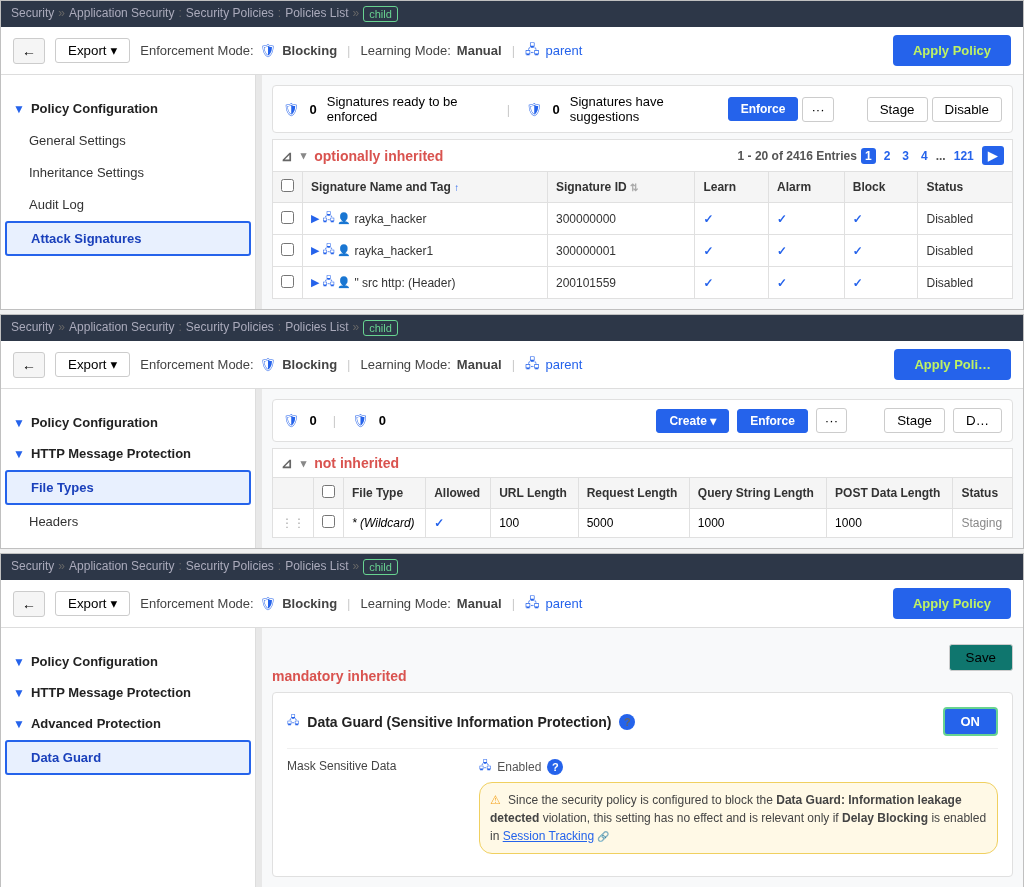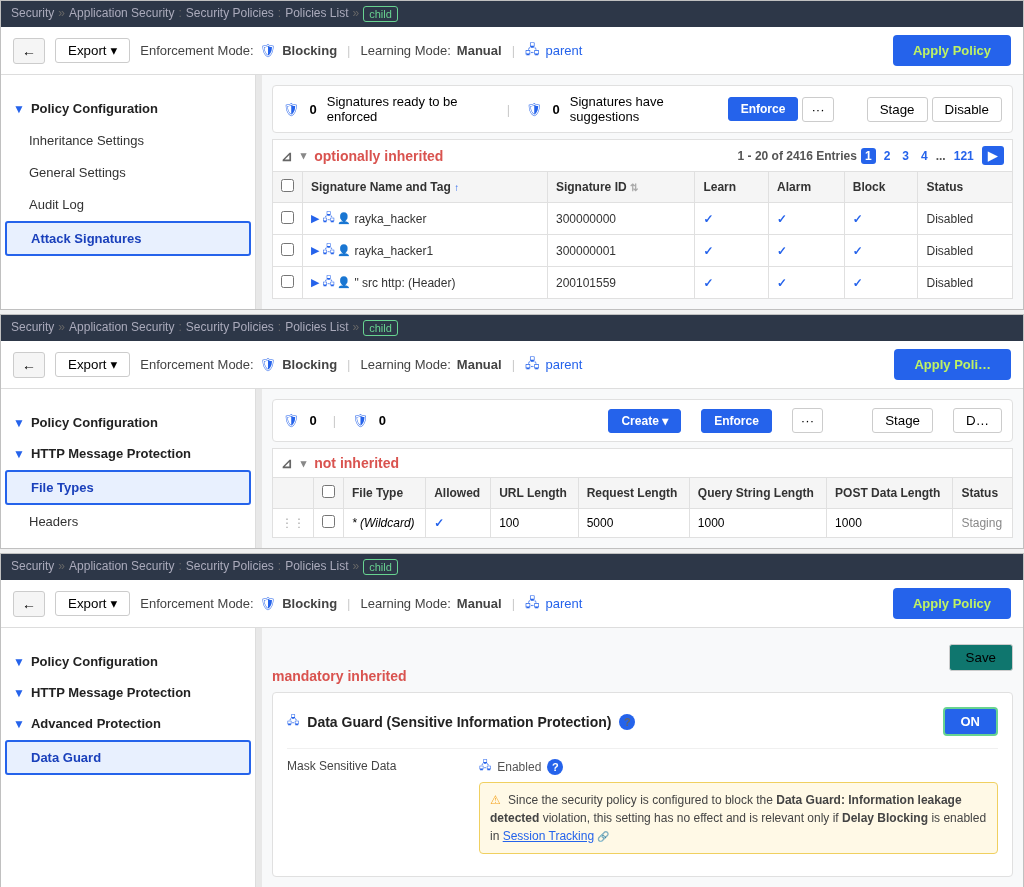--- a/index.html
+++ b/index.html
@@ -339,21 +339,21 @@
       align-items: center;
       gap: 6px;
     }
     .dg-row .enabled-text {
       color: #555;
       font-size: 12px;
     }
     .dg-row .warning-box {
       background: #fff9e6;
       border: 1px solid #f0d060;
-      border-radius: 4px;
+      border-radius: 13px;
       padding: 8px 10px;
       font-size: 12px;
       color: #444;
       margin-top: 6px;
       line-height: 1.5;
     }
     .dg-row .warning-box .warn-icon { color: #f5a623; margin-right: 4px; }
     .dg-row .warning-box .link-text { color: #2563eb; cursor: pointer; text-decoration: underline; }
     .dg-row .warning-box strong { font-weight: bold; }
 
@@ -435,22 +435,22 @@
   </div>
 
   <div class="main-area">
 
     <div class="sidebar">
       <div style="height:8px;"></div>
       <div class="section-header">
         <span class="toggle-icon">▼</span>
         <span>Policy Configuration</span>
       </div>
+      <div class="sidebar-item">General Settings</div>
       <div class="sidebar-item">Inheritance Settings</div>
-      <div class="sidebar-item">General Settings</div>
       <div class="sidebar-item">Audit Log</div>
       <div class="sidebar-item active">Attack Signatures</div>
     </div>
 
     <div style="width:6px; background:#e8e8e8; cursor:col-resize;"></div>
 
     <div class="content-panel">
       <div class="as-content">
 
         <div class="summary-bar">
@@ -608,21 +608,21 @@
 
     <div class="content-panel">
       <div class="as-content">
 
         <div class="summary-bar">
           <span class="shield-icon-sm">🛡</span>
           <strong>0</strong>
           <span class="sep2">|</span>
           <span class="shield-icon-sm">🛡</span>
           <strong>0</strong>
-          <div style="margin-left:auto; display:flex; gap:20px; align-items:center;">
+          <div style="margin-left:auto; display:flex; gap:8px; align-items:center;">
             <button class="btn-enforce blue" style="display:flex; align-items:center; gap:2px;">
               <span>Create ▾</span>
             </button>
             <button class="btn-enforce blue">Enforce</button>
             <button class="btn-more">···</button>
             <button class="btn-stage">Stage</button>
             <button class="btn-disable">D…</button>
           </div>
         </div>
 

